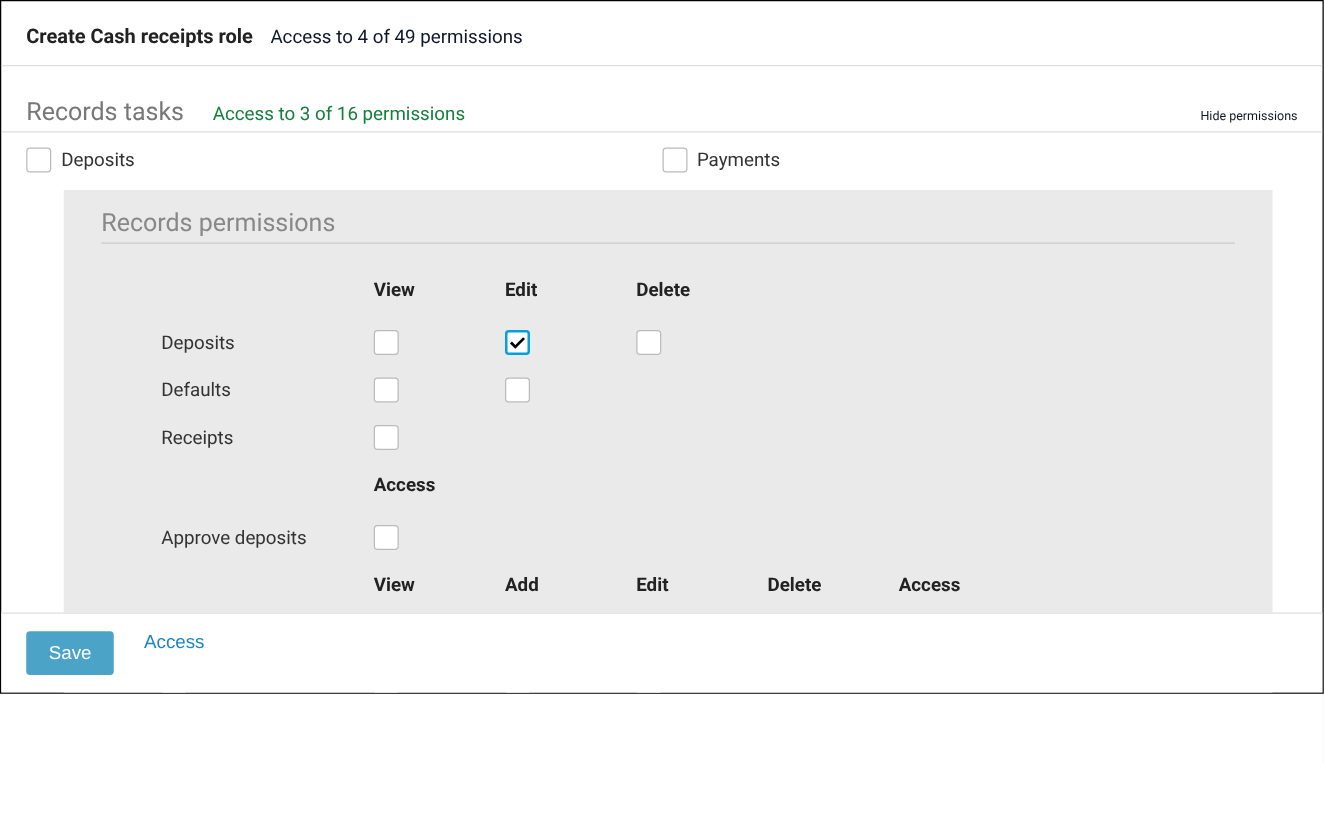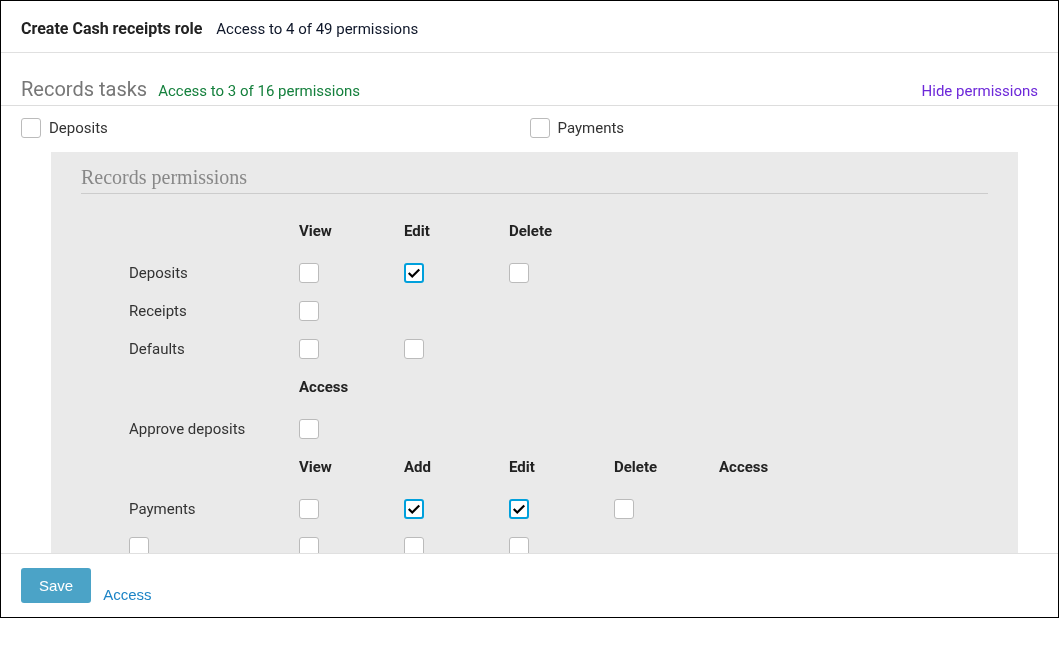--- a/index.html
+++ b/index.html
@@ -9,21 +9,21 @@
     }
     body {
       font-family: -apple-system, BlinkMacSystemFont, "Segoe UI", Roboto, Helvetica, Arial, sans-serif;
       font-size: 15px;
       color: #333;
       background: #fff;
     }
     .container {
       border: 1px solid #000;
       width: 1059px;
-      height: 618px;
+      height: 555px;
       position: relative;
       overflow: hidden;
     }
     .header {
       padding: 18px 20px 14px 20px;
       border-bottom: 1px solid #e0e0e0;
       display: flex;
       align-items: baseline;
       gap: 14px;
     }
@@ -41,30 +41,30 @@
       align-items: baseline;
       padding: 24px 20px 4px 20px;
       border-bottom: 1px solid #ddd;
       margin: 0;
       position: relative;
     }
     .section-title {
       font-size: 20px;
       color: #777;
       font-weight: 400;
-      margin-right: 11px;
+      margin-right: 23px;
     }
     .section-subtitle {
       font-size: 15px;
       color: #15803d;
     }
     .hide-link {
       margin-left: auto;
-      color: #6d28d9;
-      font-size: 15px;
+      color: #0f172a;
+      font-size: 10px;
       cursor: pointer;
     }
     .tasks-row {
       display: flex;
       padding: 12px 20px 14px 20px;
     }
     .task-item {
       display: flex;
       align-items: center;
       gap: 8px;
@@ -102,21 +102,20 @@
       margin: 0 40px 0 50px;
       padding: 14px 30px 24px 30px;
     }
     .panel-title {
       font-size: 20px;
       color: #888;
       font-weight: 400;
       border-bottom: 1px solid #ccc;
       padding-bottom: 4px;
       margin-bottom: 18px;
-      font-family: Liberation Serif, serif;
     }
     .perm-table {
       width: 100%;
       margin-left: 48px;
     }
     .perm-header-row, .perm-row {
       display: grid;
       grid-template-columns: 170px 105px 105px 105px 105px 105px;
       align-items: center;
       min-height: 38px;
@@ -138,22 +137,22 @@
       align-items: center;
     }
     .footer {
       position: absolute;
       bottom: 0;
       left: 0;
       right: 0;
       border-top: 1px solid #e0e0e0;
       padding: 14px 20px;
       display: flex;
-      align-items: flex-end;
-      gap: 12px;
+      align-items: flex-start;
+      gap: 24px;
       background: #fff;
     }
     .btn-save {
       background: #4ba3c7;
       color: #fff;
       border: none;
       padding: 9px 18px;
       font-size: 15px;
       border-radius: 3px;
       cursor: pointer;
@@ -224,39 +223,39 @@
             </span>
           </div>
         <div class="cell">
             <span class="checkbox"></span>
           </div>
         <div></div>
           <div></div>
       </div>
 
       <div class="perm-row">
+        <div class="row-label">Defaults</div>
+        <div class="cell">
+            <span class="checkbox"></span>
+          </div>
+        <div class="cell">
+            <span class="checkbox"></span>
+          </div>
+        <div></div>
+          <div></div>
+          <div></div>
+      </div>
+
+      <div class="perm-row">
         <div class="row-label">Receipts</div>
         <div class="cell">
             <span class="checkbox"></span>
           </div>
         <div></div>
           <div></div>
-          <div></div>
-          <div></div>
-      </div>
-
-      <div class="perm-row">
-        <div class="row-label">Defaults</div>
-        <div class="cell">
-            <span class="checkbox"></span>
-          </div>
-        <div class="cell">
-            <span class="checkbox"></span>
-          </div>
-        <div></div>
           <div></div>
           <div></div>
       </div>
 
       <div class="perm-header-row">
         <div></div>
         <div class="col-header">Access</div>
         <div></div>
           <div></div>
           <div></div>

